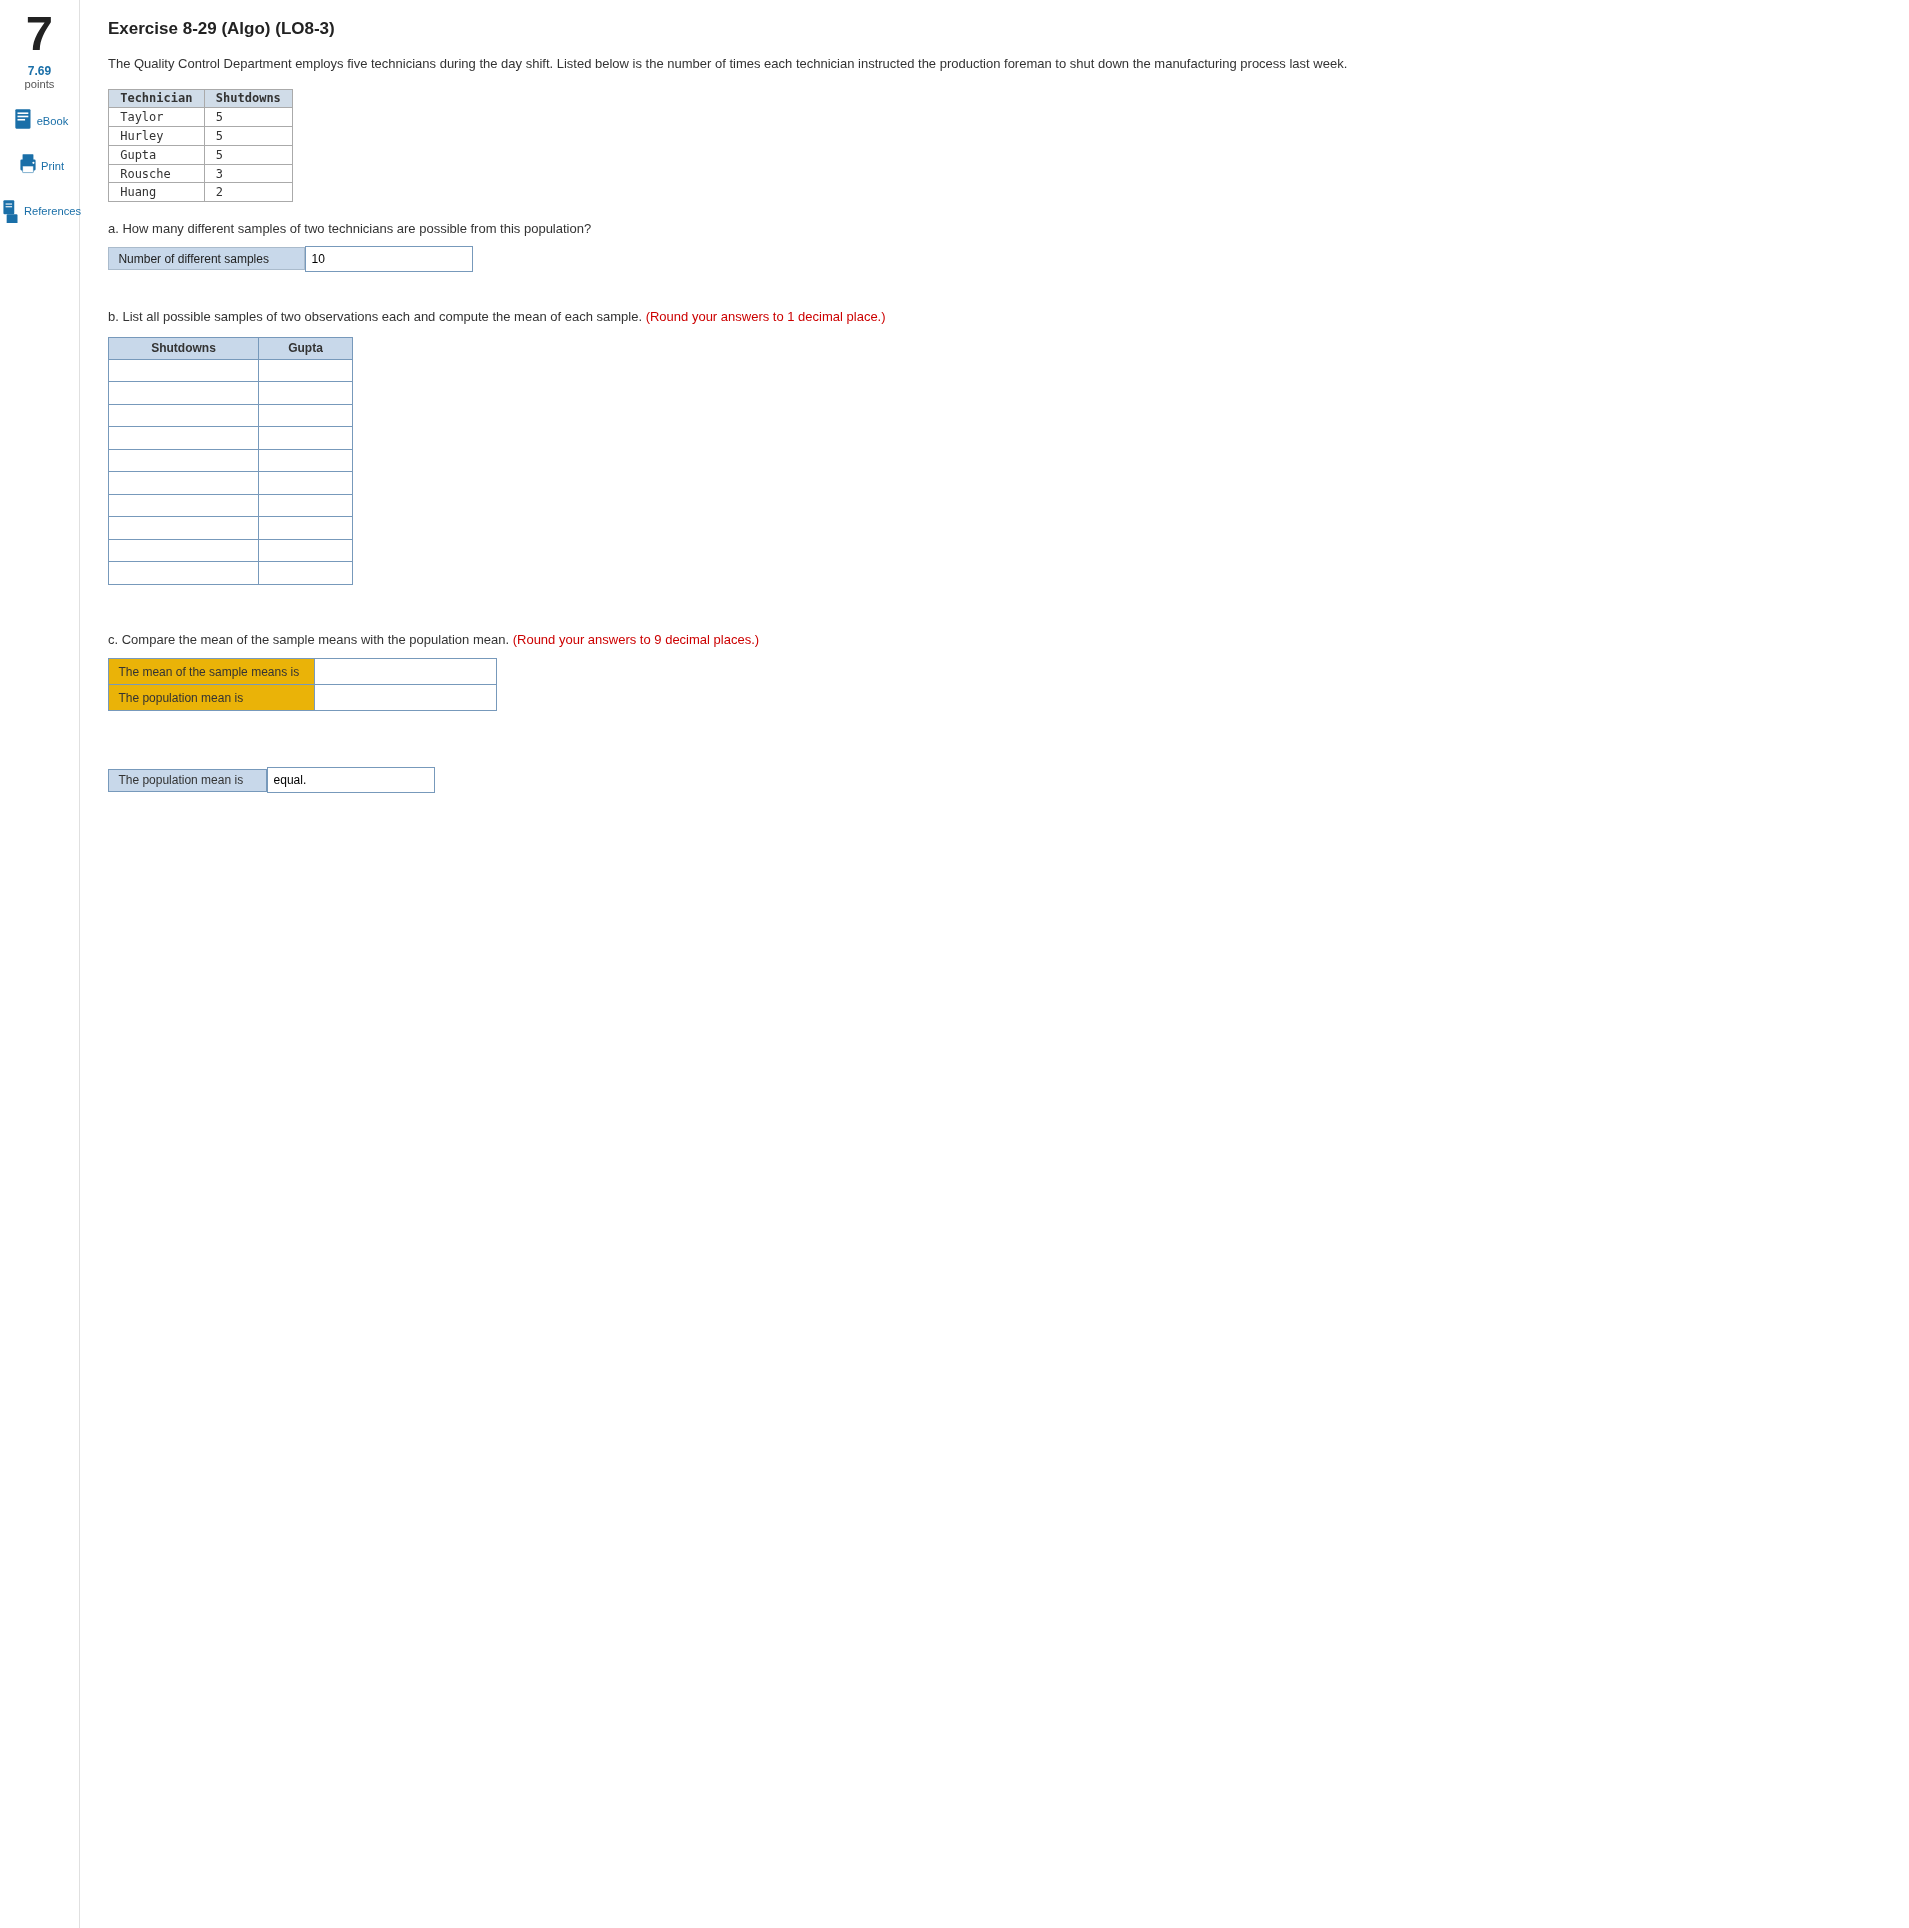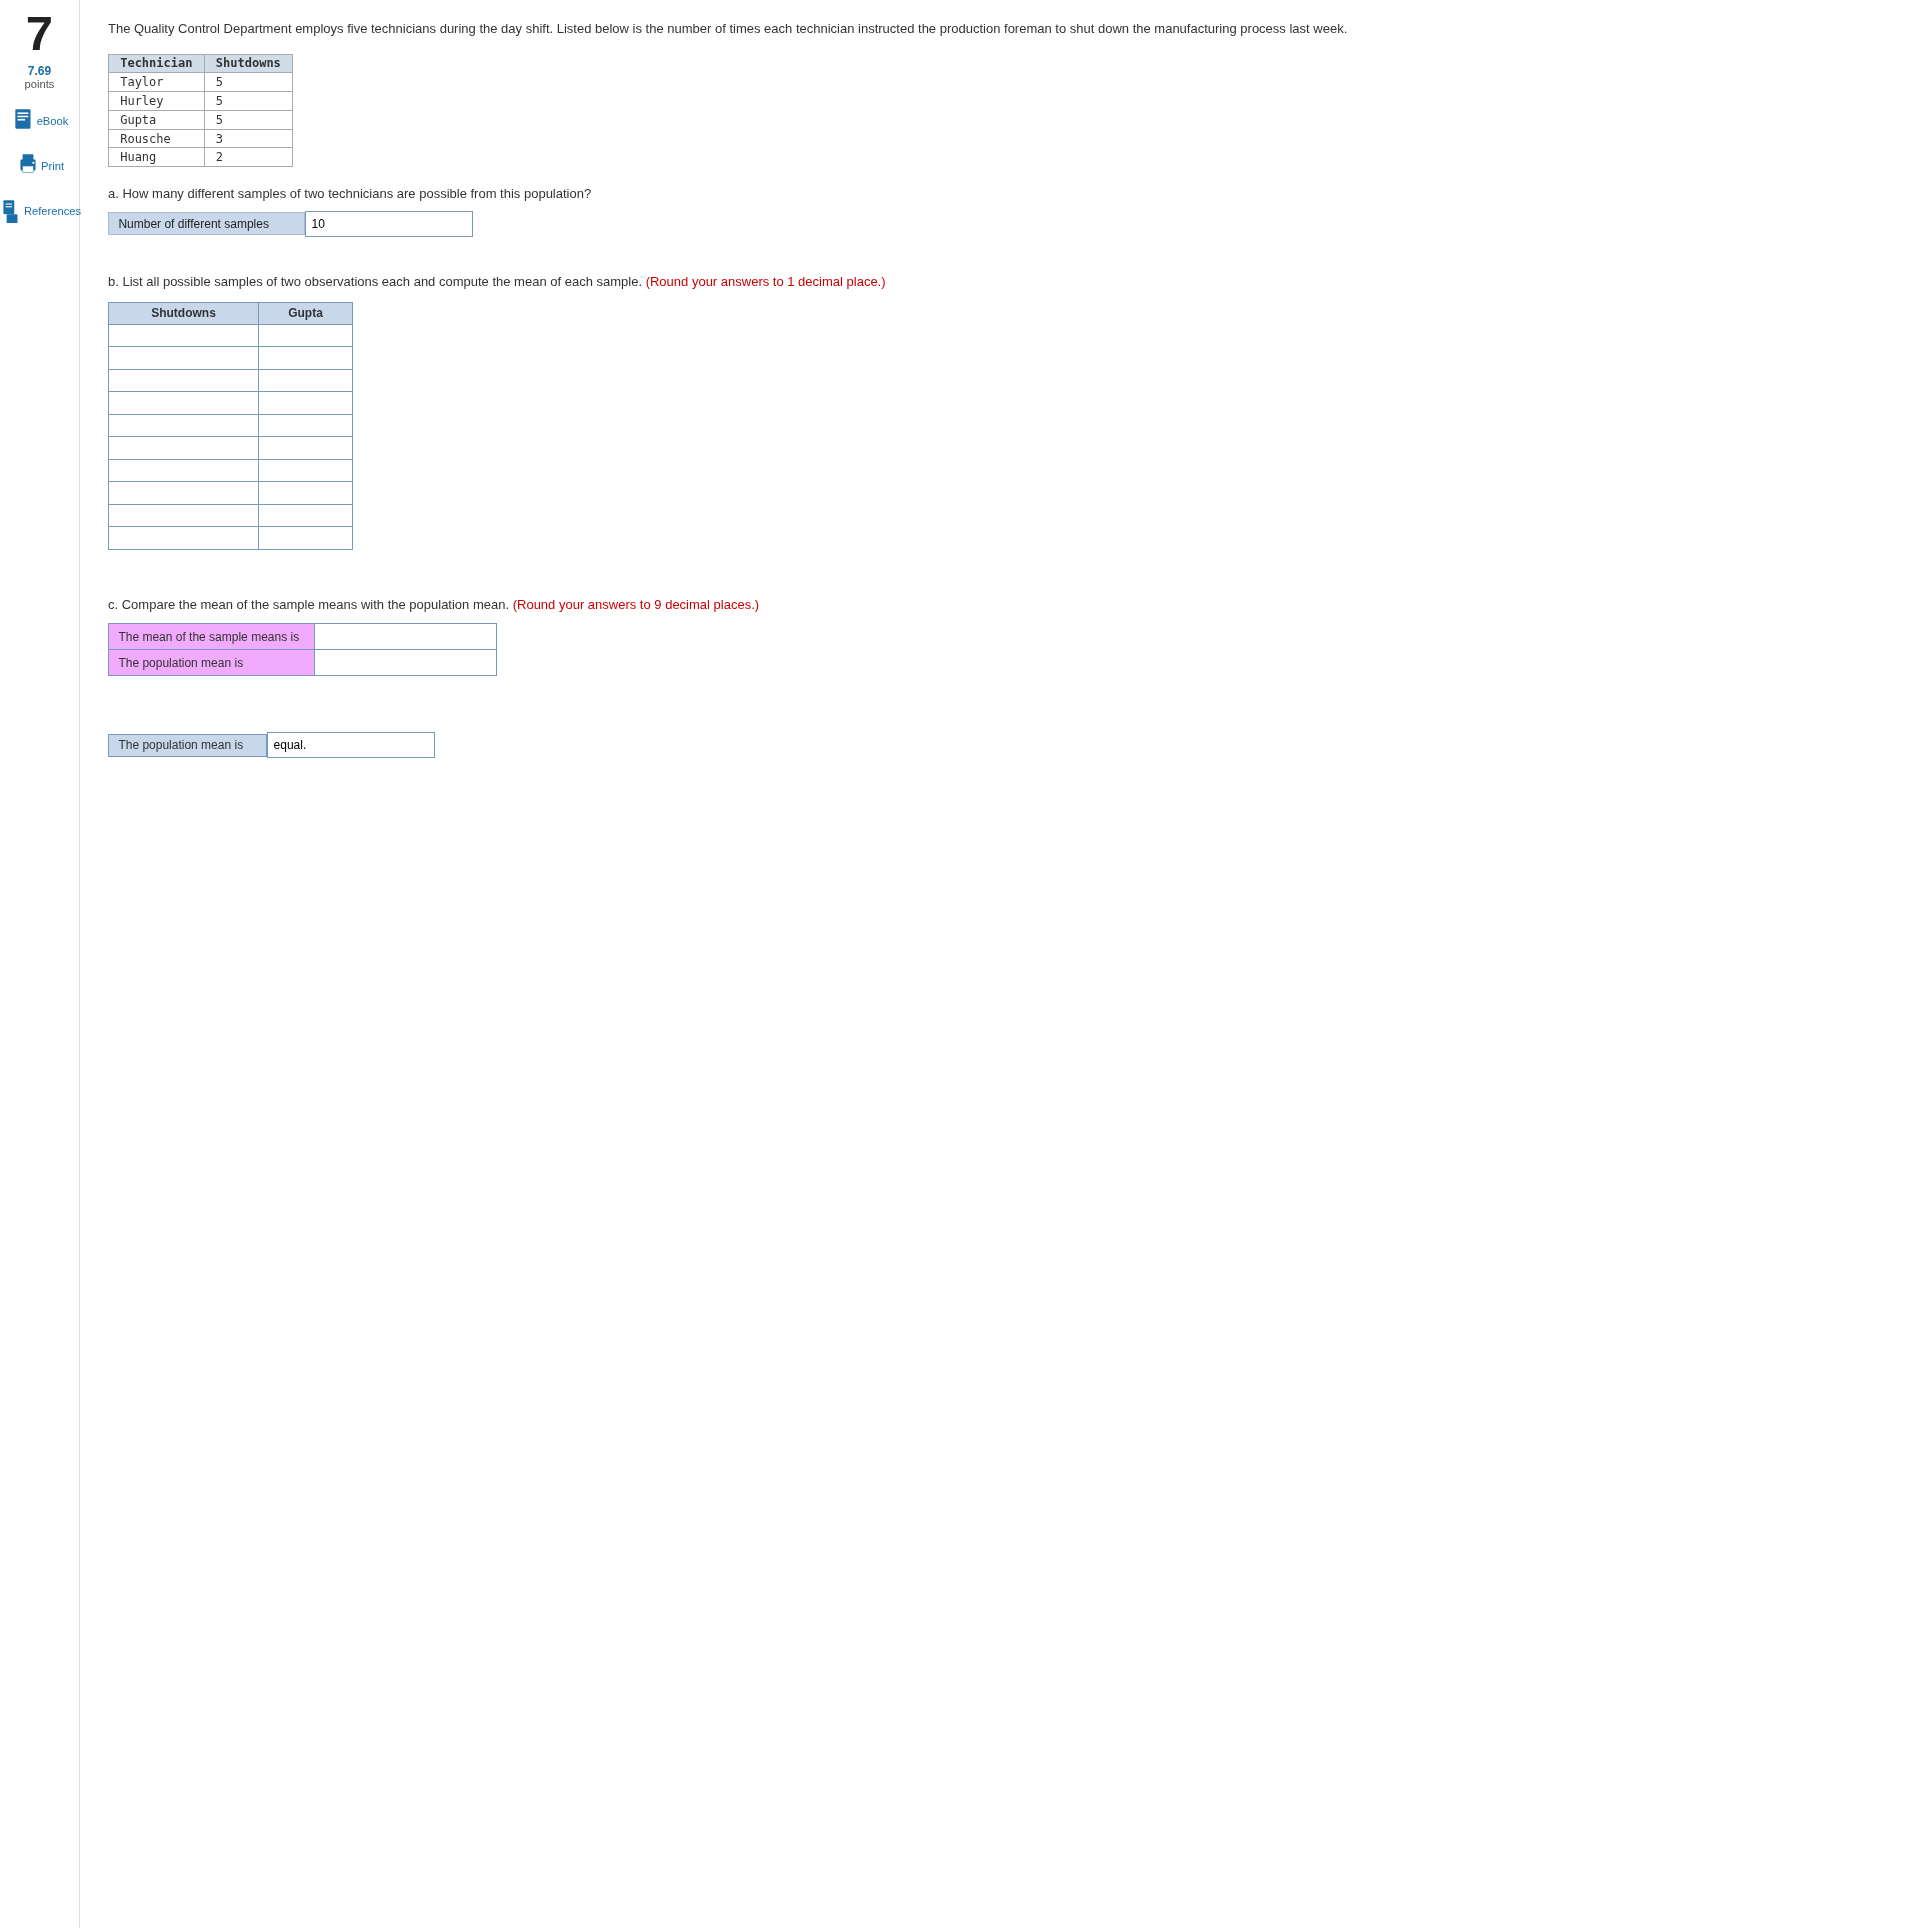--- a/index.html
+++ b/index.html
@@ -160,21 +160,21 @@
     .compare-table {
       border-collapse: collapse;
       font-size: 12px;
       margin-top: 11.2px;
     }
     .compare-table td {
       border: 0.9px solid #7799bb;
       padding: 3.7px 9.4px;
     }
     .compare-table td:first-child {
-      background: #f0abfc;
+      background: #eab308;
       min-width: 206px;
     }
     .compare-table td:last-child {
       background: #fff;
       min-width: 122px;
     }
     .compare-table td input {
       border: none;
       width: 100%;
       padding: 1.9px 3.7px;
@@ -243,20 +243,21 @@
         <rect x="5" y="3" width="10" height="13" rx="1" fill="#1a6fa8"></rect>
         <rect x="7" y="17" width="10" height="13" rx="1" fill="#1a6fa8" transform="translate(1,-1)"></rect>
         <rect x="7" y="6" width="6" height="1" fill="#fff"></rect>
         <rect x="7" y="8.5" width="6" height="1" fill="#fff"></rect>
       </svg>
       <span>References</span>
     </div>
   </div>
 
   <div class="main-content">
+    <div class="exercise-title">Exercise 8-29 (Algo) (LO8-3)</div>
     <div class="intro-text">The Quality Control Department employs five technicians during the day shift. Listed below is the number of times each technician instructed the production foreman to shut down the manufacturing process last week.</div>
 
     <table class="data-table">
       <thead>
         <tr>
           <th>Technician</th>
           <th>Shutdowns</th>
         </tr>
       </thead>
       <tbody>

